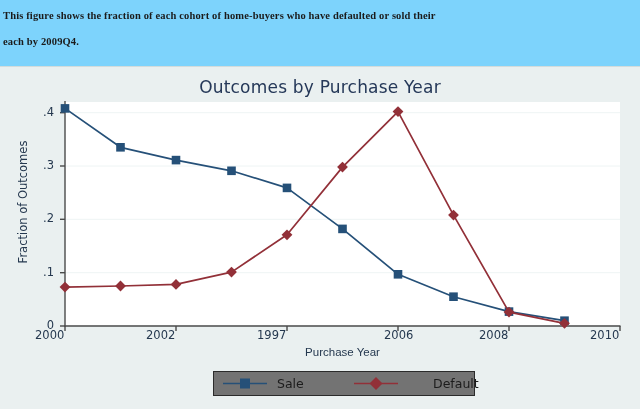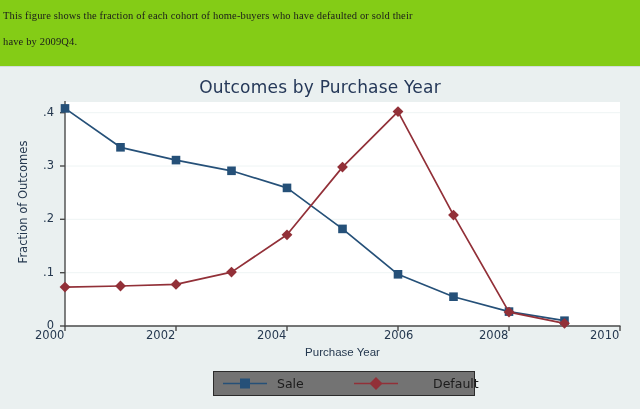--- a/index.html
+++ b/index.html
@@ -15,23 +15,24 @@
     position: relative;
   }
 
   
   #caption {
     position: absolute;
     left: 0px;
     top: 0px;
     width: 640px;
     height: 66px;
-    background: #84cc16;
+    background: #7dd3fc;
     box-sizing: border-box;
     padding: 3px 6px 0 3px;
+    font-weight: bold;
   }
   .caption-line {
     font-family: "Liberation Serif", serif;
     font-size: 10.5px;
     color: #1b1b1b;
     line-height: 26px;
     letter-spacing: 0.15px;
     white-space: nowrap;
   }
 
@@ -149,21 +150,21 @@
     color: #1c1c1c;
     margin-left: 9px;
     white-space: nowrap;
   }
 </style>
 </head>
 <body>
 
 <div id="caption">
   <div class="caption-line">This figure shows the fraction of each cohort of home-buyers who have defaulted or sold their</div>
-  <div class="caption-line">have by 2009Q4.</div>
+  <div class="caption-line">each by 2009Q4.</div>
 </div>
 
 <div id="figure" style="background: rgb(234, 240, 240);">
 
   <div id="chart-title" style="color: rgb(37, 56, 88);">Outcomes by Purchase Year</div>
 
   <div id="plot-bg" style="background: rgb(255, 255, 255);"></div>
 
   <svg id="plot-svg" viewBox="0 0 640 343" preserveAspectRatio="none">
     <g id="gridlines">
@@ -222,21 +223,21 @@
   <div id="ytick-labels">
       <div class="ytick-label" style="left: 24px; top: 251px;">0</div>
       <div class="ytick-label" style="left: 24px; top: 197.667px;">.1</div>
       <div class="ytick-label" style="left: 24px; top: 144.333px;">.2</div>
       <div class="ytick-label" style="left: 24px; top: 91px;">.3</div>
       <div class="ytick-label" style="left: 24px; top: 37.6667px;">.4</div>
     </div>
   <div id="xtick-labels">
       <div class="xtick-label" style="left: 35px;">2000</div>
       <div class="xtick-label" style="left: 146px;">2002</div>
-      <div class="xtick-label" style="left: 257px;">2004</div>
+      <div class="xtick-label" style="left: 257px;">1997</div>
       <div class="xtick-label" style="left: 384px;">2006</div>
       <div class="xtick-label" style="left: 479px;">2008</div>
       <div class="xtick-label" style="left: 590px;">2010</div>
     </div>
 
   <div id="legend">
     <div class="legend-entry" style="left:8px;">
       <div class="legend-line">
         <svg width="46" height="23" viewBox="0 0 46 23">
           <line id="leg-line-0" x1="1" y1="11.5" x2="45" y2="11.5" stroke="#255078" stroke-width="1.6"></line>

